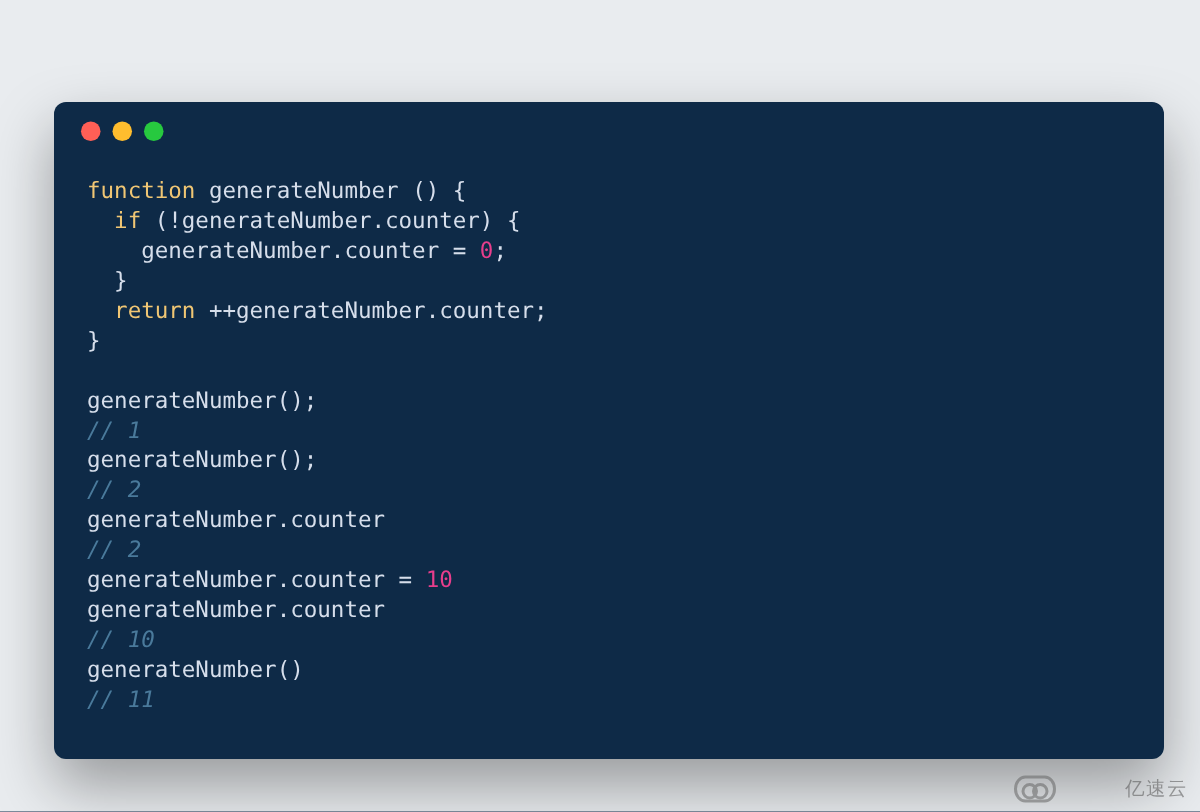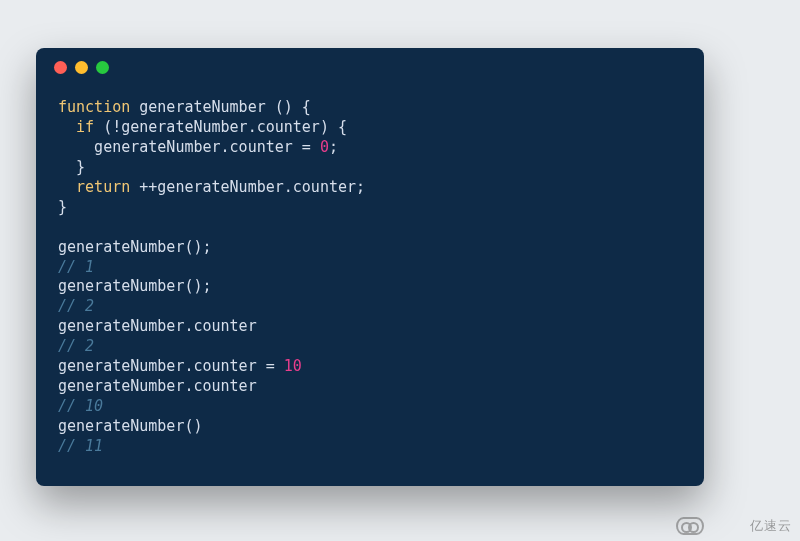--- a/index.html
+++ b/index.html
@@ -7,22 +7,22 @@
     width: 800px;
     height: 541px;
     background: #e9ecef;
     font-family: -apple-system, BlinkMacSystemFont, "Segoe UI", Roboto, sans-serif;
     position: relative;
     overflow: hidden;
   }
   .window {
     position: absolute;
     left: 36px;
-    top: 48px;
-    width: 668px;
+    top: 68px;
+    width: 740px;
     height: 438px;
     background: #0e2a47;
     border-radius: 8px;
     box-shadow: 0 18px 40px rgba(0,0,0,0.35);
     overflow: hidden;
   }
   .titlebar {
     height: 38px;
     display: flex;
     align-items: center;

